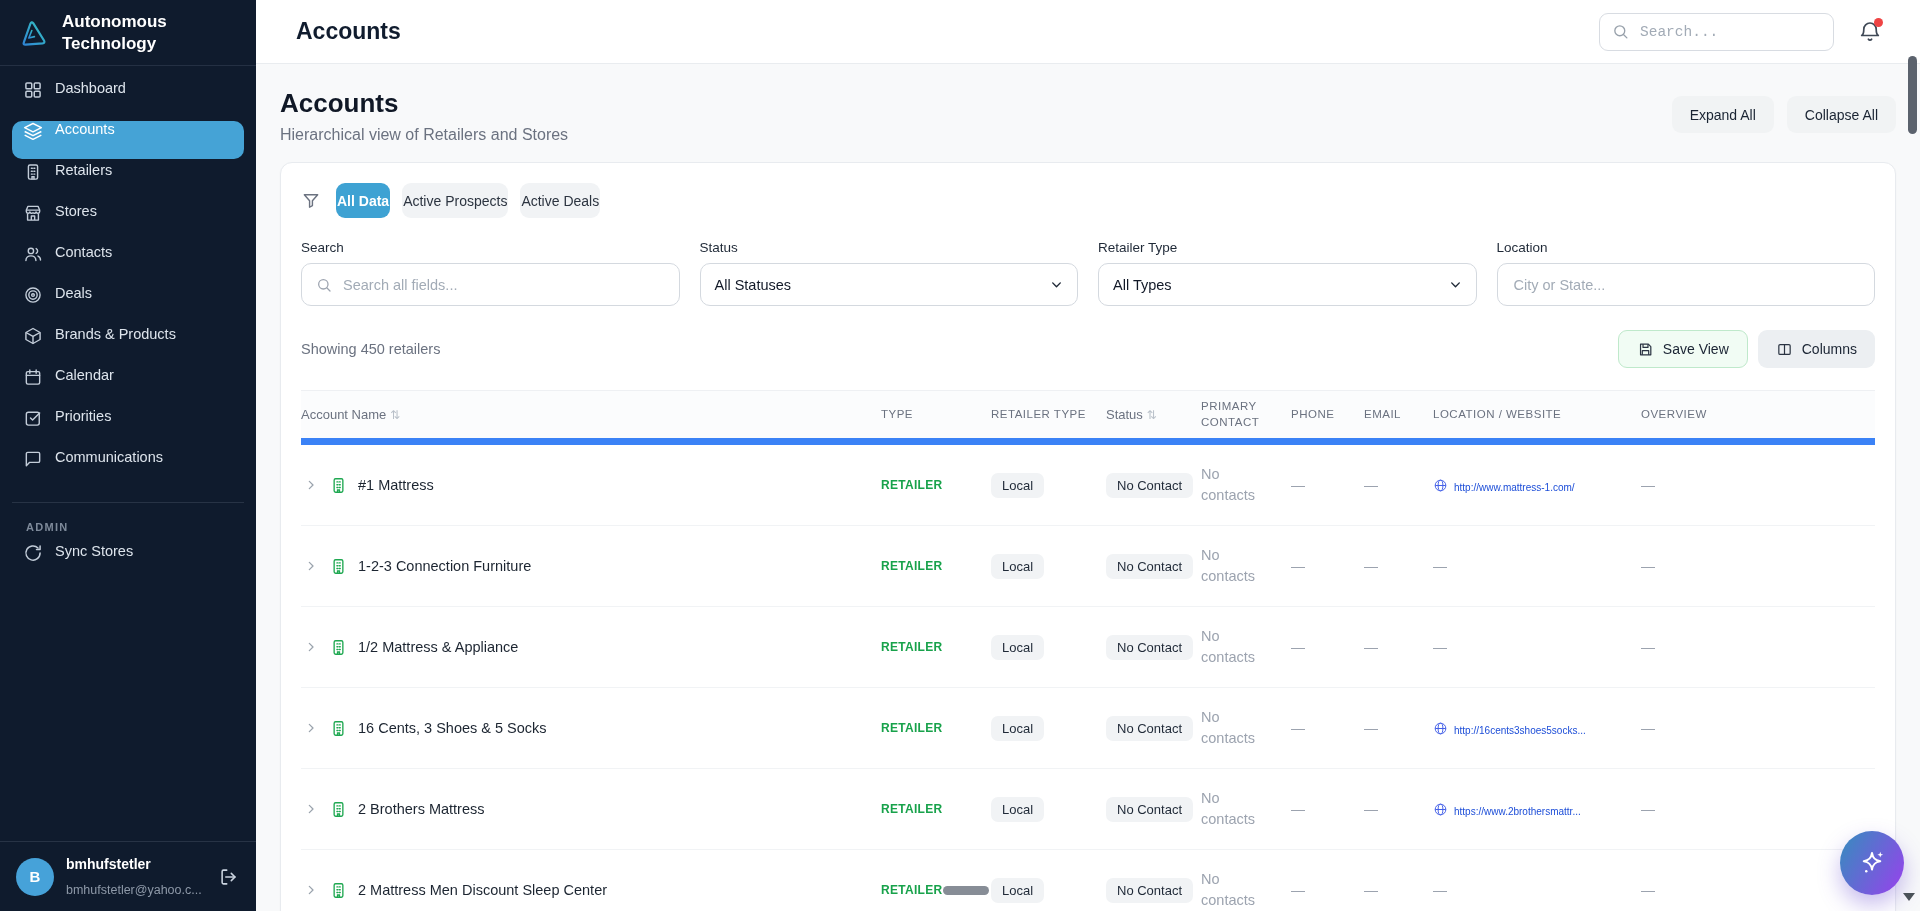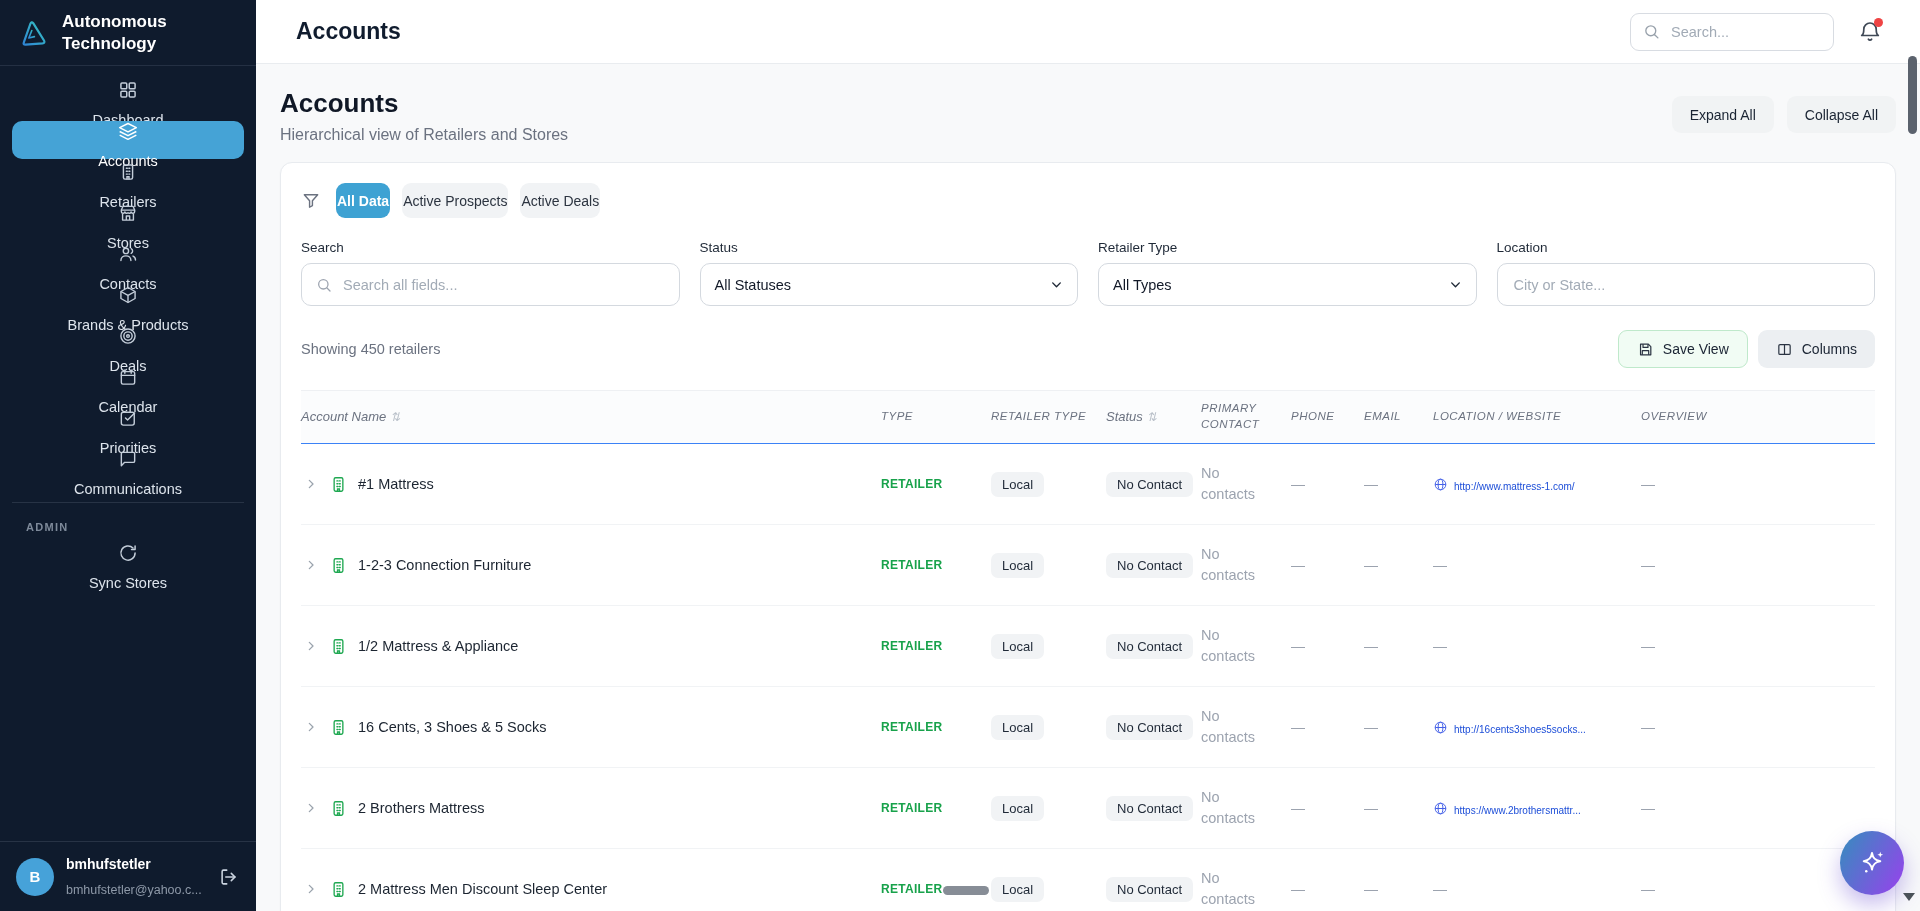--- a/index.html
+++ b/index.html
@@ -10,22 +10,22 @@
     background:#f8f9fa; color:#1f2937;
   }
   .app { display:flex; width:100%; height:100%; }
 
   
   .sidebar { width:256px; min-width:256px; background:#0f1b2d; display:flex; flex-direction:column; }
   .brand { display:flex; align-items:center; gap:10px; padding:10px 16px; height:66px; border-bottom:1px solid rgba(148,163,184,.16); }
   .brand-logo { display:flex; }
   .brand-name { font-size:17px; font-weight:700; color:#fff; line-height:1.25; width:132px; }
   .nav { padding:14px 12px 0; display:flex; flex-direction:column; gap:3px; }
-  .nav-item { display:flex; align-items:center; gap:12px; height:38px; padding:0 11px; border-radius:10px;
-              color:#dde4ec; font-size:14.5px; font-weight:500; cursor:pointer;flex-direction:column; }
+  .nav-item { display:flex; align-items:flex-start; gap:12px; height:38px; padding:0 11px; border-radius:10px;
+              color:#dde4ec; font-size:14.5px; font-weight:500; cursor:pointer; }
   .nav-icon { width:20px; height:20px; display:flex; color:#c3cdd9; flex:none; }
   .nav-icon svg { width:20px; height:20px; }
   .nav-item.active { background:#45a3d6; color:#fff; }
   .nav-item.active .nav-icon { color:#fff; }
   .nav-sep { border-top:1px solid rgba(148,163,184,.18); margin:12px 0 0; }
   .admin-label { font-size:11px; letter-spacing:1.3px; color:#7e8a9a; font-weight:700; padding:15px 14px 7px; }
   .sidebar-spacer { flex:1; }
   .user { border-top:1px solid rgba(148,163,184,.18); padding:14px 16px; display:flex; align-items:center; gap:12px; }
   .avatar { width:38px; height:38px; border-radius:50%; background:#46a2d9; color:#fff; font-weight:700;
             display:flex; align-items:center; justify-content:center; font-size:15px; flex:none; }
@@ -33,22 +33,22 @@
   .user-name { font-size:14px; font-weight:700; color:#fff; }
   .user-email { font-size:12.5px; color:#8e99a8; margin-top:11px; white-space:nowrap; }
   .logout { margin-left:auto; color:#cbd5e1; display:flex; cursor:pointer; }
 
   
   .main { flex:1; display:flex; flex-direction:column; min-width:0; }
   .topbar { height:64px; min-height:64px; background:#fff; border-bottom:1px solid #e9ecef;
             display:flex; align-items:center; padding:0 38px 0 40px; }
   .topbar-title { font-size:23px; font-weight:700; color:#101c2e; }
   .topbar-right { margin-left:auto; display:flex; align-items:center; gap:24px; }
-  .search-box { width:204px; height:38px; border:1px solid #d8dce2; border-radius:9px; background:#fff;
-                display:flex; align-items:center; gap:9px; padding:0 12px; color:#9aa3af; }
+  .search-box { width:235px; height:38px; border:1px solid #d8dce2; border-radius:9px; background:#fff;
+                display:flex; align-items:center; gap:9px; padding:0 12px; color:#9aa3af;font-family:Liberation Mono, monospace; }
   .search-box input { border:none; outline:none; font:inherit; font-size:14.5px; flex:1; color:#374151; min-width:0; }
   .search-box input::placeholder { color:#a2abb6; }
   .bell-wrap { position:relative; color:#3f4956; display:flex; cursor:pointer; }
   .bell-dot { position:absolute; top:-2px; right:-1px; width:9px; height:9px; background:#ef4444; border-radius:50%; }
 
   
   .content { padding:24px; height:847px; overflow:hidden; }
   .page-head { display:flex; align-items:flex-start; }
   .page-title { font-size:26px; font-weight:700; color:#101826; margin:0 0 7px; }
   .page-subtitle { font-size:16px; color:#6b7280; }
@@ -79,22 +79,22 @@
   .results-row { display:flex; align-items:center; margin-top:24px; }
   .results-text { font-size:14.5px; color:#6b7280; }
   .results-actions { margin-left:auto; display:flex; gap:10px; }
   .btn-save { background:#f1fcf4; border:1px solid #bfe9cb; height:38px;text-align:right; }
   .btn-cols { background:#eceff2; height:38px; }
   .btn .bicon { display:flex; color:#2a3342; }
 
   
   .table { margin-top:22px; --cols:580px 110px 115px 95px 90px 73px 69px 208px 220px; }
   .thead { display:grid; grid-template-columns:var(--cols); align-items:center; min-height:54px;
-           background:#fbfcfd; border-top:1px solid #eef0f3; border-bottom:1px solid #3b82f6;
-           color:#6b7280; padding:8px 0;font-style:italic; }
+           background:#fbfcfd; border-top:1px solid #eef0f3; border-bottom:7px solid #3b82f6;
+           color:#6b7280; padding:8px 0; }
   .th { font-size:13px; line-height:1.35; padding-right:10px; }
   .th.upper { font-size:11.5px; letter-spacing:.5px; font-weight:500; text-transform:uppercase; }
   .th.sortable { cursor:pointer; }
   .sort-glyph { color:#b9c0c9; font-size:12px; margin-left:4px; }
   .trow { display:grid; grid-template-columns:var(--cols); align-items:center; min-height:81px;
           border-bottom:1px solid #f1f3f5; background:#fff; }
   .cell-name { display:flex; align-items:center; gap:10px; font-size:14.5px; font-weight:500; color:#1c2531; padding-left:2px; }
   .row-chevron { color:#9aa3ad; display:flex; cursor:pointer; flex:none; }
   .row-building { color:#1fa851; display:flex; flex:none; }
   .cell-type { color:#18a24b; font-size:12px; font-weight:700; letter-spacing:.3px; }
@@ -184,37 +184,37 @@
               <circle cx="9.5" cy="8.3" r="3.2"></circle>
               <path d="M3.5 19.7c0-3.3 2.7-5.5 6-5.5s6 2.2 6 5.5"></path>
               <path d="M15.8 5.5a3.2 3.2 0 0 1 0 5.7"></path>
               <path d="M18 14.5c1.9.8 3 2.5 3 4.6"></path>
             </svg>
         </span>
         <span>Contacts</span>
       </a>
       <a class="nav-item">
         <span class="nav-icon">
+          <svg viewBox="0 0 24 24" fill="none" stroke="currentColor" stroke-width="1.7">
+              <circle cx="12" cy="12" r="8.5"></circle>
+              <circle cx="12" cy="12" r="5"></circle>
+              <circle cx="12" cy="12" r="1.6"></circle>
+            </svg>
+        </span>
+        <span>Deals</span>
+      </a>
+      <a class="nav-item">
+        <span class="nav-icon">
           <svg viewBox="0 0 24 24" fill="none" stroke="currentColor" stroke-width="1.7" stroke-linejoin="round">
               <path d="M12 3l8.5 4.8v8.4L12 21l-8.5-4.8V7.8z"></path>
               <path d="M3.5 7.8L12 12.5l8.5-4.7"></path>
               <path d="M12 12.5V21"></path>
             </svg>
         </span>
         <span>Brands &amp; Products</span>
-      </a>
-      <a class="nav-item">
-        <span class="nav-icon">
-          <svg viewBox="0 0 24 24" fill="none" stroke="currentColor" stroke-width="1.7">
-              <circle cx="12" cy="12" r="8.5"></circle>
-              <circle cx="12" cy="12" r="5"></circle>
-              <circle cx="12" cy="12" r="1.6"></circle>
-            </svg>
-        </span>
-        <span>Deals</span>
       </a>
       <a class="nav-item">
         <span class="nav-icon">
           <svg viewBox="0 0 24 24" fill="none" stroke="currentColor" stroke-width="1.7" stroke-linecap="round">
               <rect x="4" y="5.5" width="16" height="15" rx="1.8"></rect>
               <path d="M4 10h16M8.2 3.5v4M15.8 3.5v4"></path>
             </svg>
         </span>
         <span>Calendar</span>
       </a>

